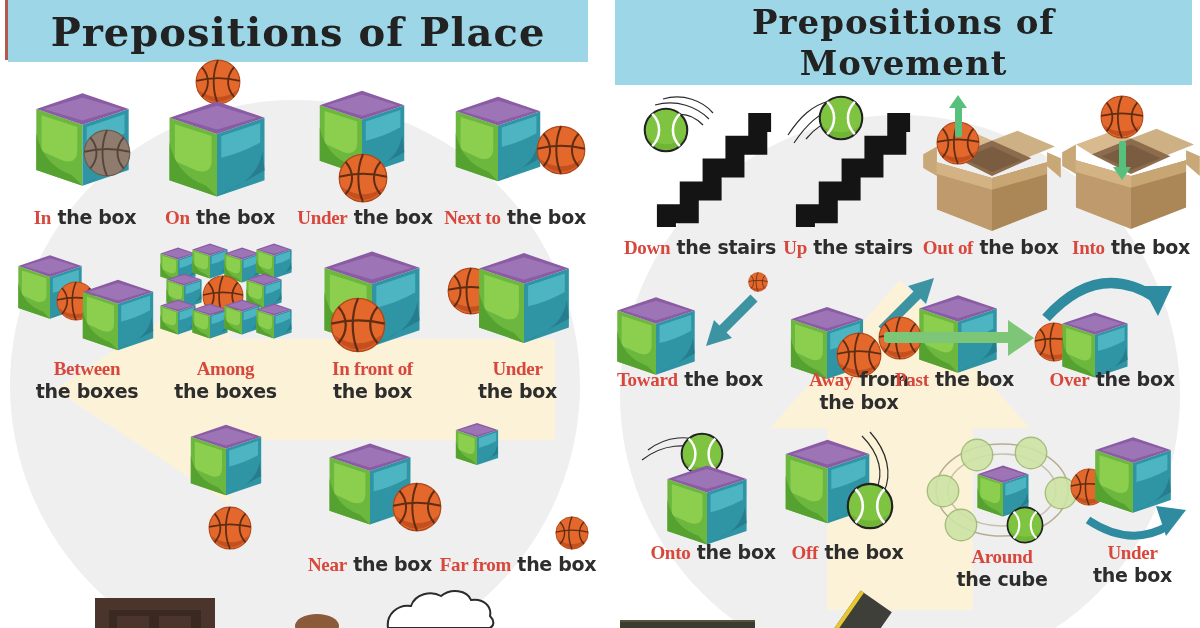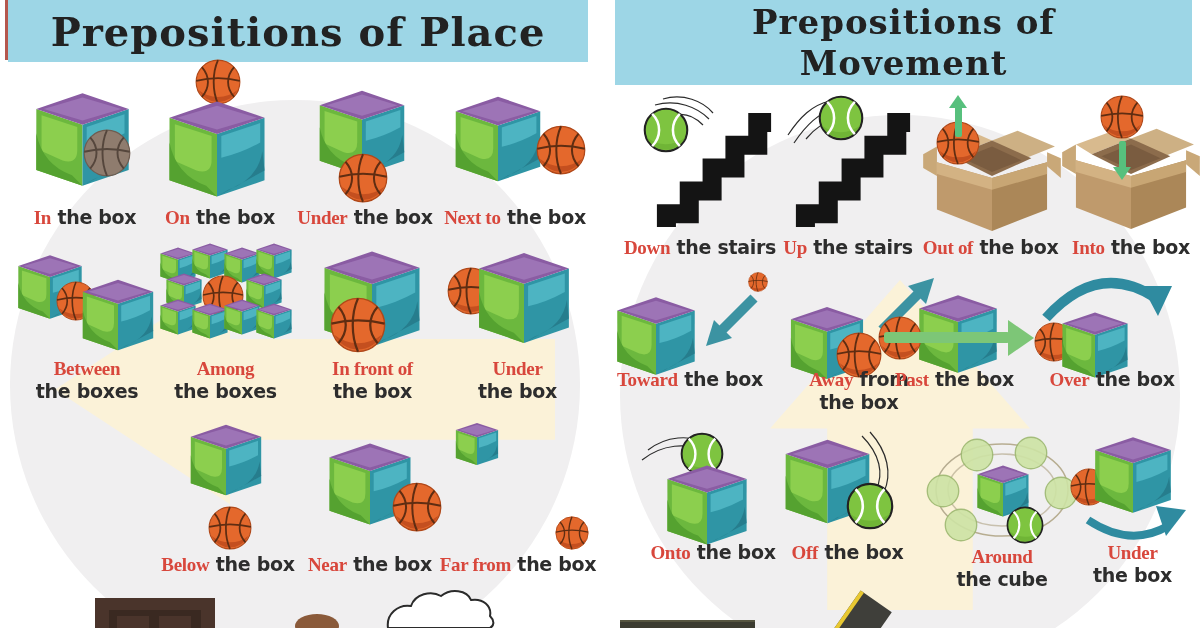--- a/index.html
+++ b/index.html
@@ -170,21 +170,20 @@
         <use href="#cube" x="28" y="2" width="102" height="102"></use>
       </svg>
       <div class="label"><span class="red">Under</span><span></span><div class="l2">the box</div></div>
     </div>
 
     <div class="cell Lr3" style="left:158px;top:420px;width:140px;height:160px;">
       <svg width="140" height="130">
         <use href="#cube" x="28" y="0" width="80" height="80"></use>
         <use href="#bball" x="50" y="86" width="44" height="44"></use>
       </svg>
-      <div class="label"><span class="red">Below</span><span> the box</span><div class="l2"></div></div>
     </div>
     <div class="cell Lr3" style="left:300px;top:420px;width:140px;height:160px;">
       <svg width="140" height="130">
         <use href="#cube" x="24" y="18" width="92" height="92"></use>
         <use href="#bball" x="92" y="62" width="50" height="50"></use>
       </svg>
       <div class="label"><span class="red">Near</span><span> the box</span><div class="l2"></div></div>
     </div>
     <div class="cell Lr3" style="left:443px;top:420px;width:150px;height:160px;">
       <svg width="150" height="130">

